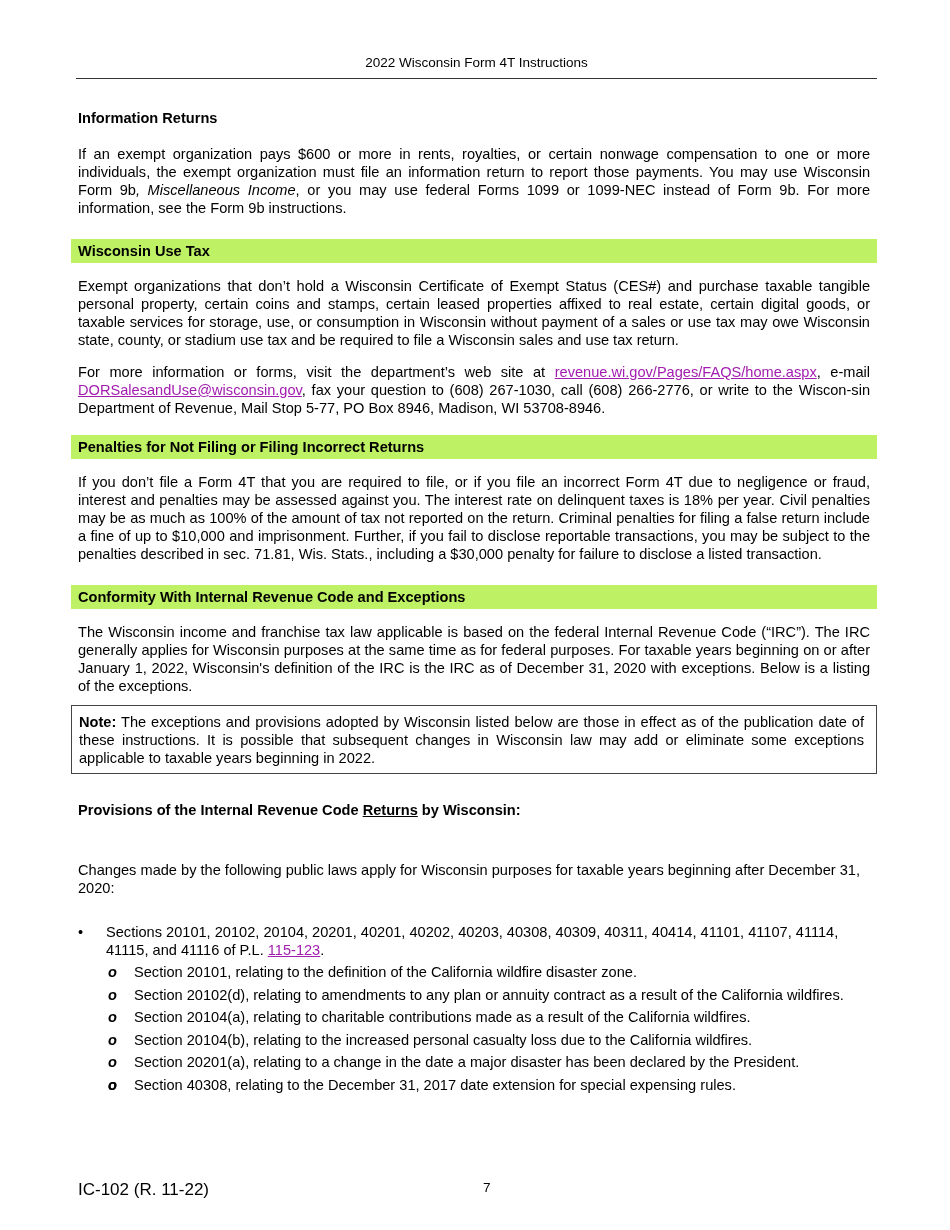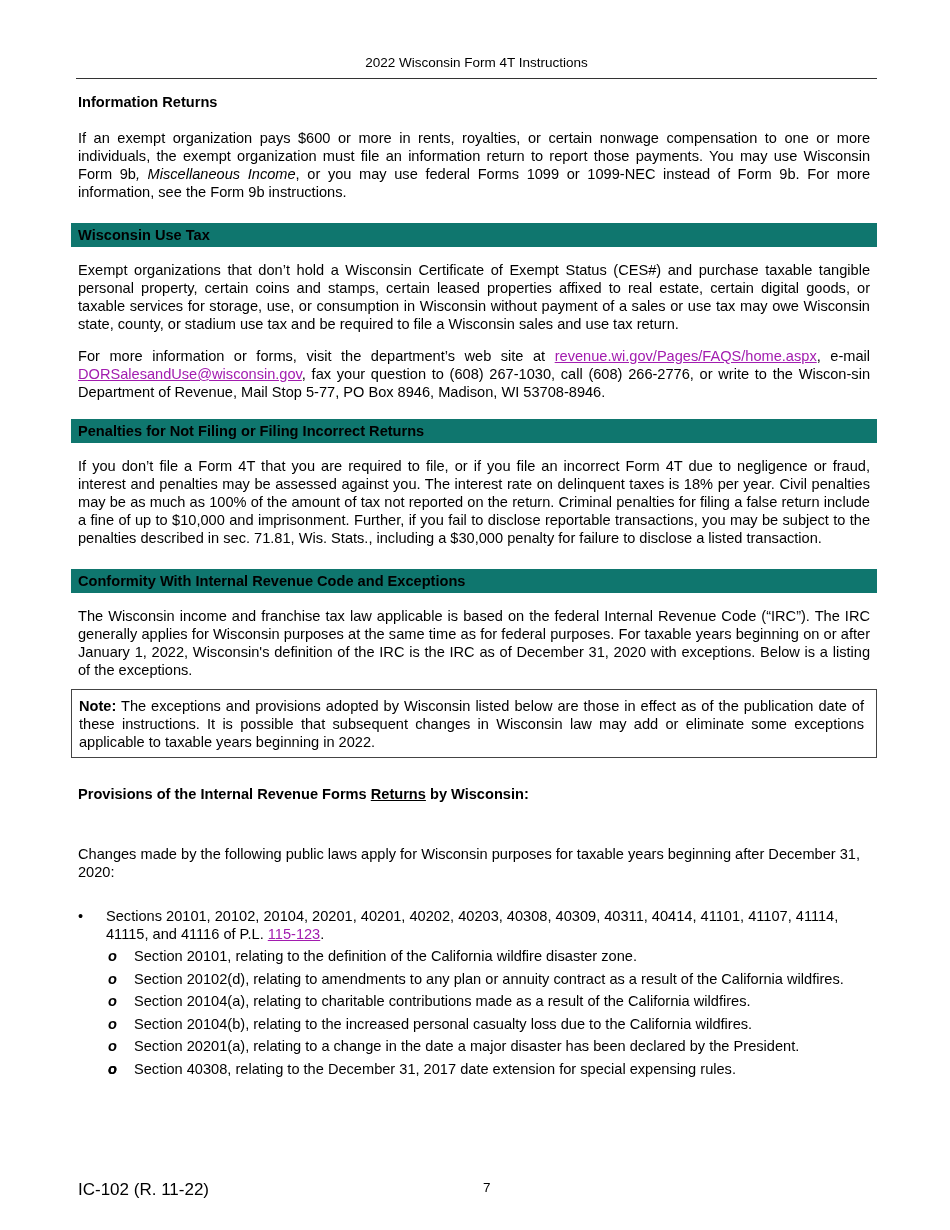--- a/index.html
+++ b/index.html
@@ -3,23 +3,23 @@
 <meta charset="utf-8">
 <style>
   html, body { margin: 0; padding: 0; background: #ffffff; }
   body { width: 950px; height: 1230px; position: relative; overflow: hidden;
          font-family: "Liberation Sans", sans-serif; color: #000; font-size: 14.6px; }
   .page { position: absolute; left: 0; top: 0; width: 882px; height: 1230px; }
   .running-header { position: absolute; left: 76px; width: 801px; top: 55px; text-align: center;
                     font-size: 13.5px; }
   .header-rule { position: absolute; left: 76px; width: 801px; top: 78px; height: 0;
                  border-top: 1.3px solid #333; }
-  .content { position: absolute; left: 71px; width: 806px; top: 92px; }
+  .content { position: absolute; left: 71px; width: 806px; top: 108px; }
   .h-plain { font-weight: bold; padding: 0 7px; margin: 0; line-height: 20px; }
-  .h-band { background: #0f766e; font-weight: bold; padding: 3px 7px; line-height: 18px; margin: 0; }
+  .h-band { background: #bef264; font-weight: bold; padding: 3px 7px; line-height: 18px; margin: 0; }
   p { margin: 0; padding: 0 7px; line-height: 18px; text-align: justify; }
   a { color: #a21caf; text-decoration: underline; }
   .note-box { border: 1px solid #444; padding: 7px 12px 6px 7px; line-height: 18px; text-align: justify; }
   .note-box b { font-weight: bold; }
   .u { text-decoration: underline; }
   ul.bullets { list-style: none; margin: 0; padding: 0; }
   ul.bullets > li { position: relative; padding-left: 35px; line-height: 18px; }
   ul.bullets > li .bullet { position: absolute; left: 7px; top: 0; }
   ul.sub { list-style: none; margin: 4px 0 0 0; padding: 0; }
   ul.sub li { position: relative; padding-left: 28px; line-height: 18px; margin-bottom: 4.5px; }
@@ -53,21 +53,21 @@
       <p style="margin-top:14px;">If you don’t file a Form 4T that you are required to file, or if you file an incorrect Form 4T due to negligence or fraud, interest and penalties may be assessed against you. The interest rate on delinquent taxes is 18% per year. Civil penalties may be as much as 100% of the amount of tax not reported on the return. Criminal penalties for filing a false return include a fine of up to $10,000 and imprisonment. Further, if you fail to disclose reportable transactions, you may be subject to the penalties described in sec. 71.81, Wis. Stats., including a $30,000 penalty for failure to disclose a listed transaction.</p>
     </div>
 
     <div style="margin-top:22px;">
       <div class="h-band">Conformity With Internal Revenue Code and Exceptions</div>
       <p style="margin-top:14px;">The Wisconsin income and franchise tax law applicable is based on the federal Internal Revenue Code (“IRC”). The IRC generally applies for Wisconsin purposes at the same time as for federal purposes. For taxable years beginning on or after January 1, 2022, Wisconsin's definition of the IRC is the IRC as of December 31, 2020 with exceptions. Below is a listing of the exceptions.</p>
       <div class="note-box" style="margin-top:10px;"><b>Note:</b><span> The exceptions and provisions adopted by Wisconsin listed below are those in effect as of the publication date of these instructions. It is possible that subsequent changes in Wisconsin law may add or eliminate some exceptions applicable to taxable years beginning in 2022.</span></div>
     </div>
 
     <div style="margin-top:26px;">
-      <div class="h-plain"><span>Provisions of the Internal Revenue Forms </span><span class="u">Returns</span><span> by Wisconsin:</span></div>
+      <div class="h-plain"><span>Provisions of the Internal Revenue Code </span><span class="u">Returns</span><span> by Wisconsin:</span></div>
       <p style="margin-top:41px; text-align:left;">Changes made by the following public laws apply for Wisconsin purposes for taxable years beginning after December 31, 2020:</p>
 
       <ul class="bullets" style="margin-top:26px;">
         <li>
           <span class="bullet">•</span>
           <span>Sections 20101, 20102, 20104, 20201, 40201, 40202, 40203, 40308, 40309, 40311, 40414, 41101, 41107, 41114, 41115, and 41116 of P.L. </span><a href="#">115-123</a><span>.</span>
           <ul class="sub">
             <li><span class="sub-bullet">o</span><span>Section 20101, relating to the definition of the California wildfire disaster zone.</span></li>
             <li><span class="sub-bullet">o</span><span>Section 20102(d), relating to amendments to any plan or annuity contract as a result of the California wildfires.</span></li>
             <li><span class="sub-bullet">o</span><span>Section 20104(a), relating to charitable contributions made as a result of the California wildfires.</span></li>

